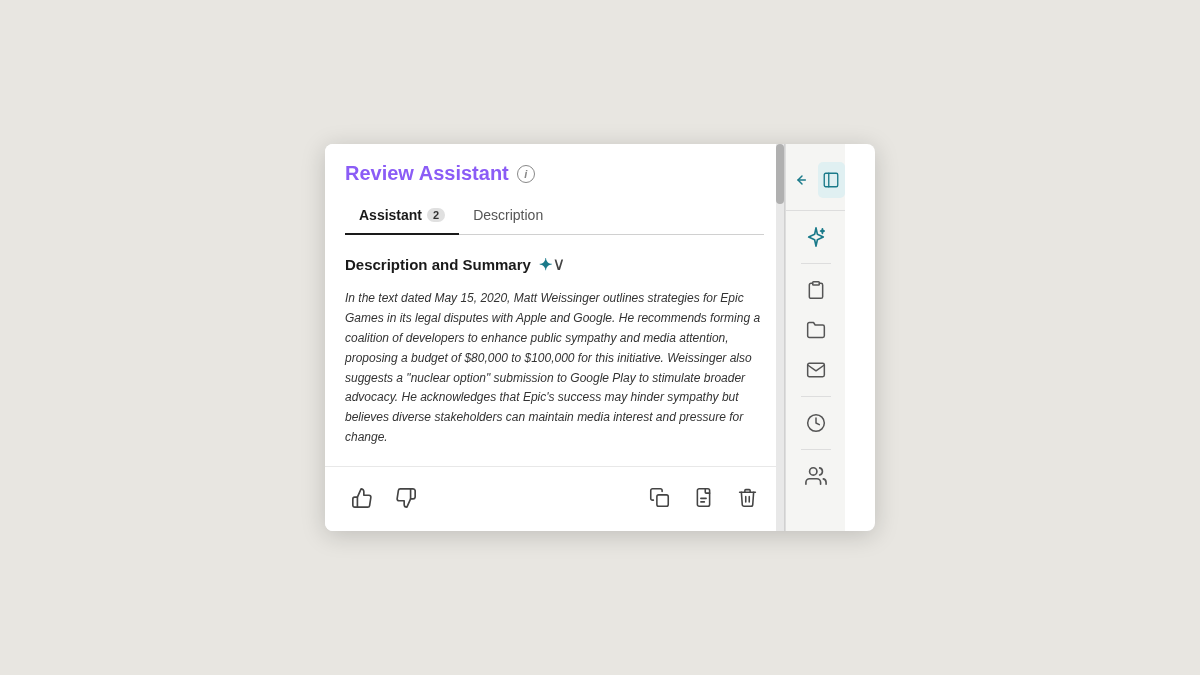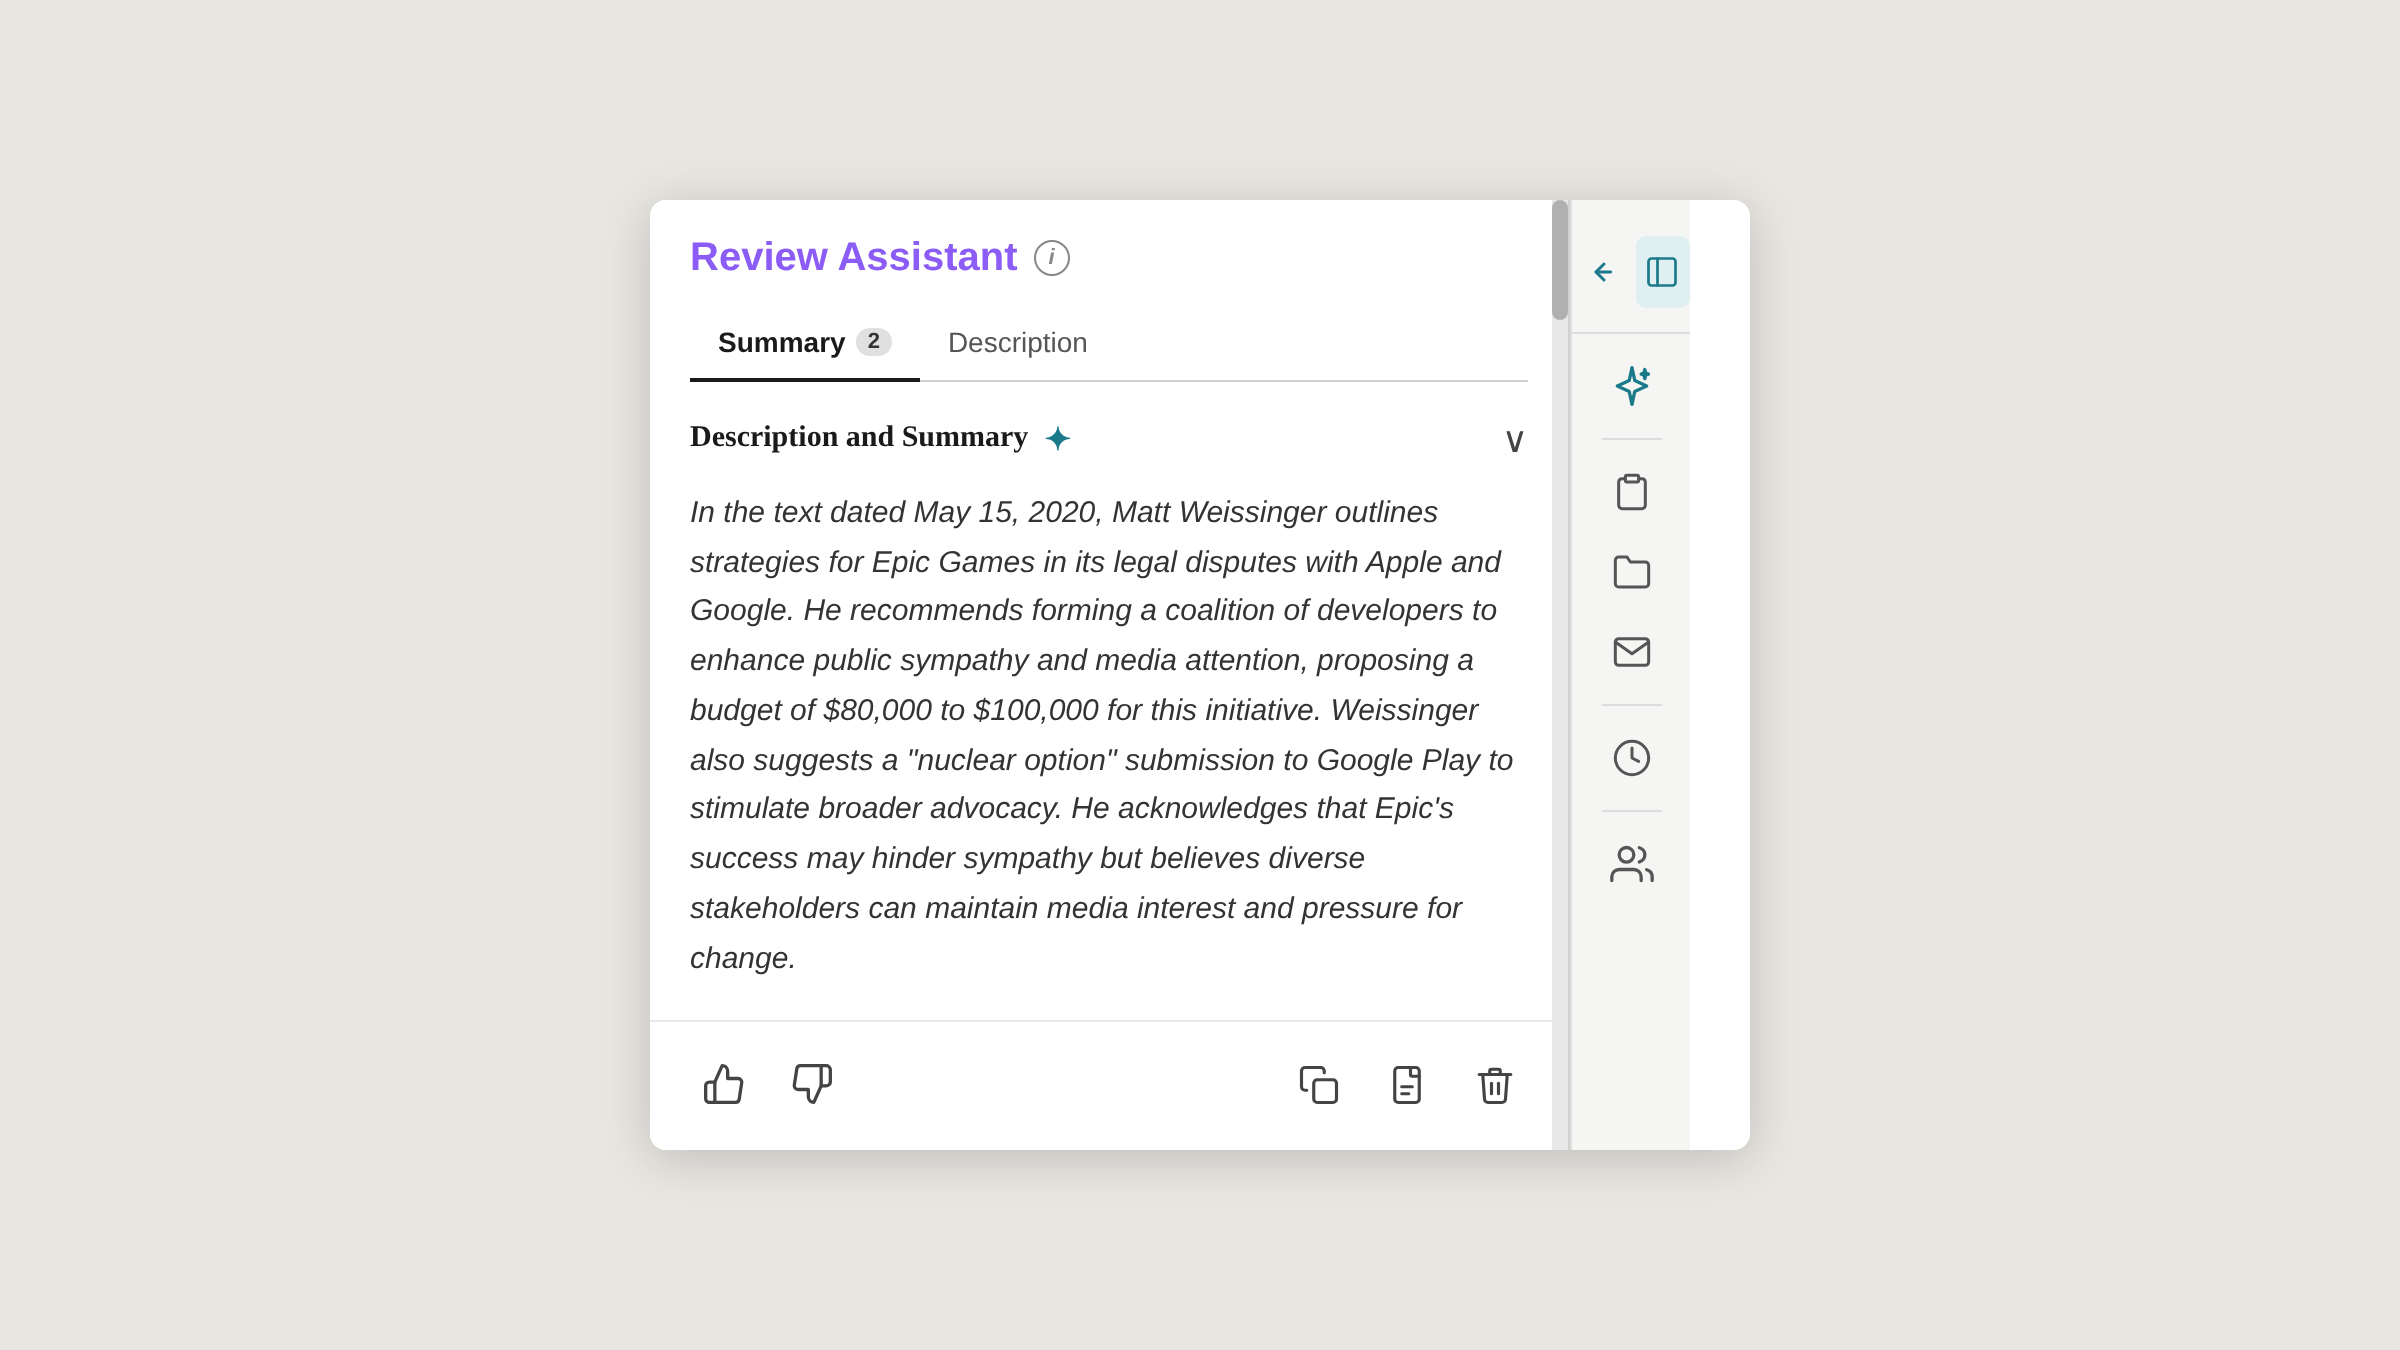--- a/index.html
+++ b/index.html
@@ -120,23 +120,21 @@
 
     .panel-body {
       padding: 18px 20px;
       flex: 1;
       overflow: hidden;
     }
 
     .section-header {
       display: flex;
       align-items: center;
-      justify-content: space-between;
       margin-bottom: 14px;
-      font-family: Liberation Serif, serif;
     }
 
     .section-title {
       font-size: 15px;
       font-weight: 700;
       color: #1a1a1a;
       display: flex;
       align-items: center;
       gap: 8px;
     }
@@ -146,21 +144,21 @@
       font-size: 16px;
     }
 
     .chevron-icon {
       font-size: 18px;
       color: #444;
       cursor: pointer;
     }
 
     .summary-text {
-      font-size: 15px;
+      font-size: 12px;
       line-height: 1.65;
       color: #333;
       font-style: italic;
     }
 
     .action-bar {
       display: flex;
       align-items: center;
       padding: 14px 20px 16px 20px;
       border-top: 1px solid #e8e8e8;
@@ -257,21 +255,21 @@
     </div>
 
     <div class="panel-header">
       <div class="panel-title-row">
         <span class="panel-title">Review Assistant</span>
         <div class="info-icon">i</div>
       </div>
 
       <div class="tabs">
         <div class="tab active">
-          <span>Summary</span>
+          <span>Assistant</span>
           <span class="tab-badge">2</span>
         </div>
         <div class="tab">
           <span>Description</span>
         </div>
       </div>
     </div>
 
     <div class="panel-body">
       <div class="section-header">

